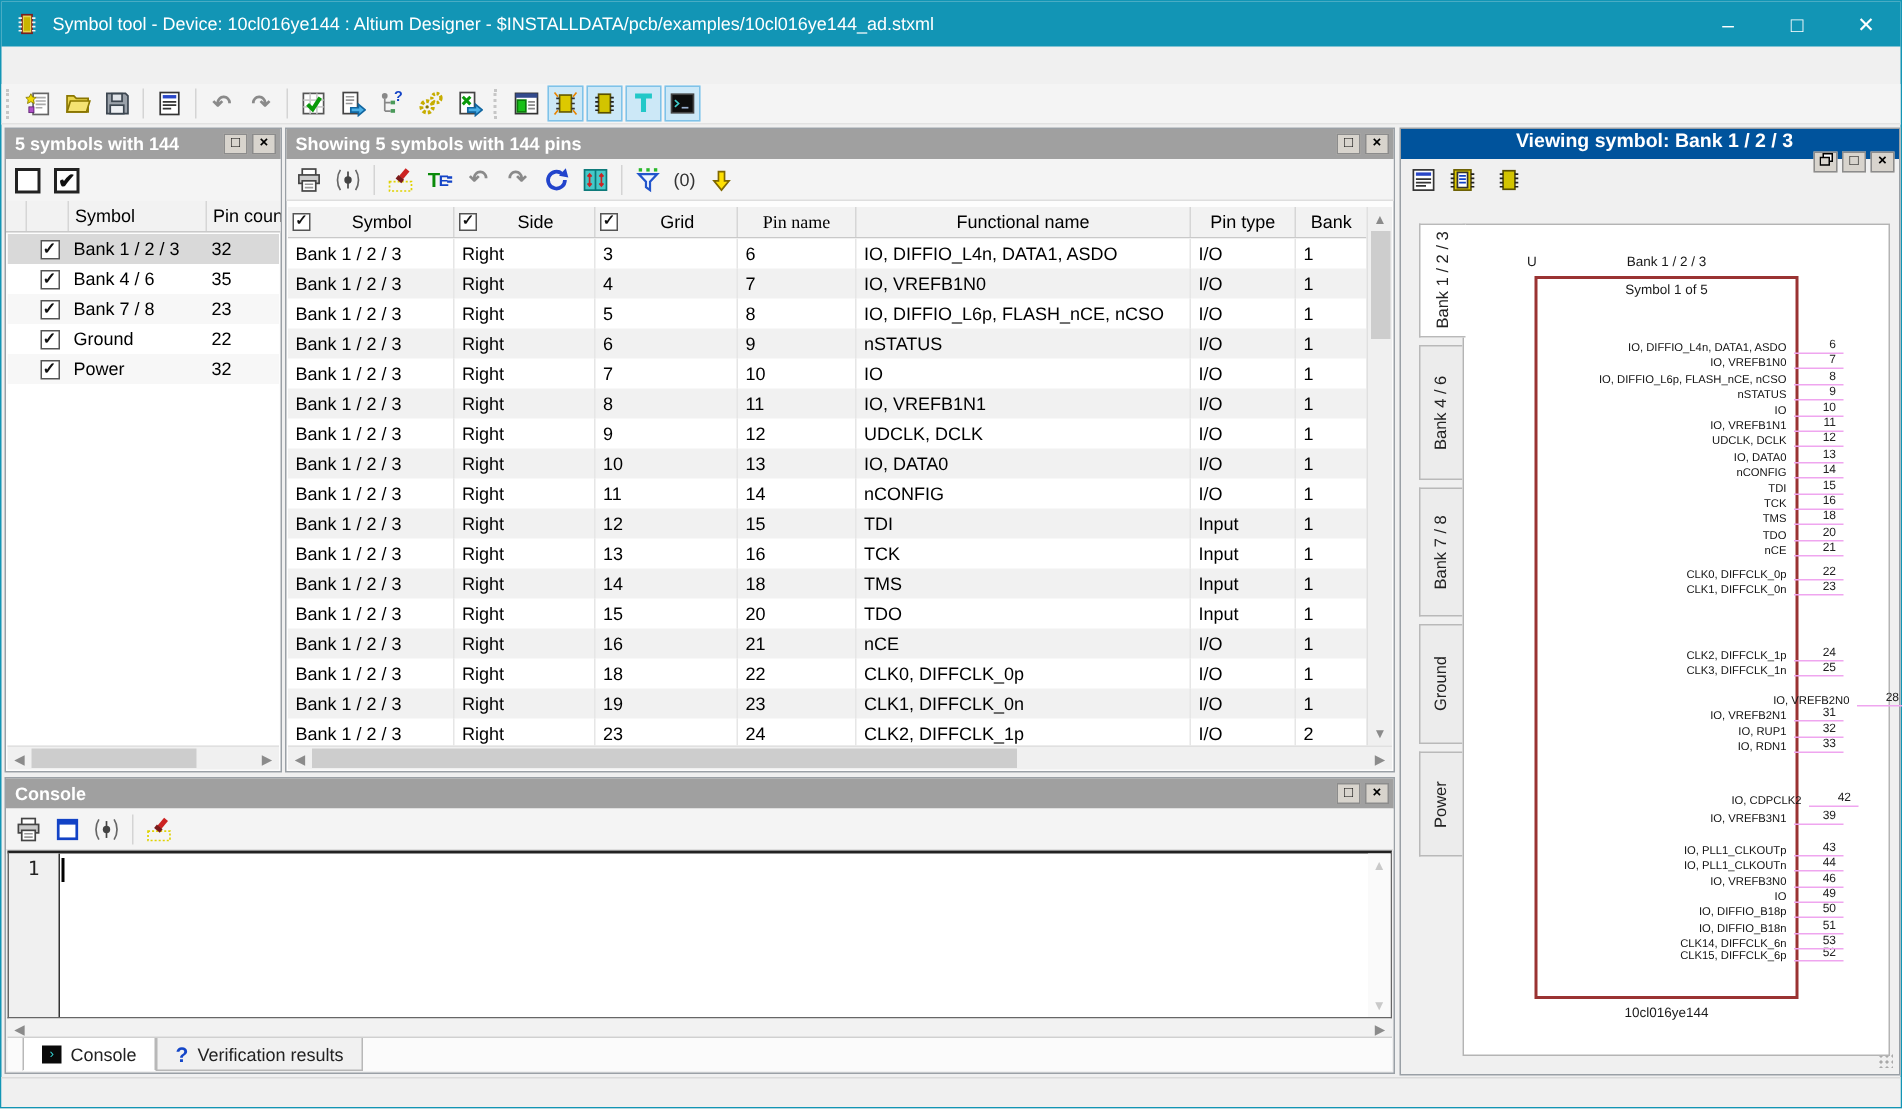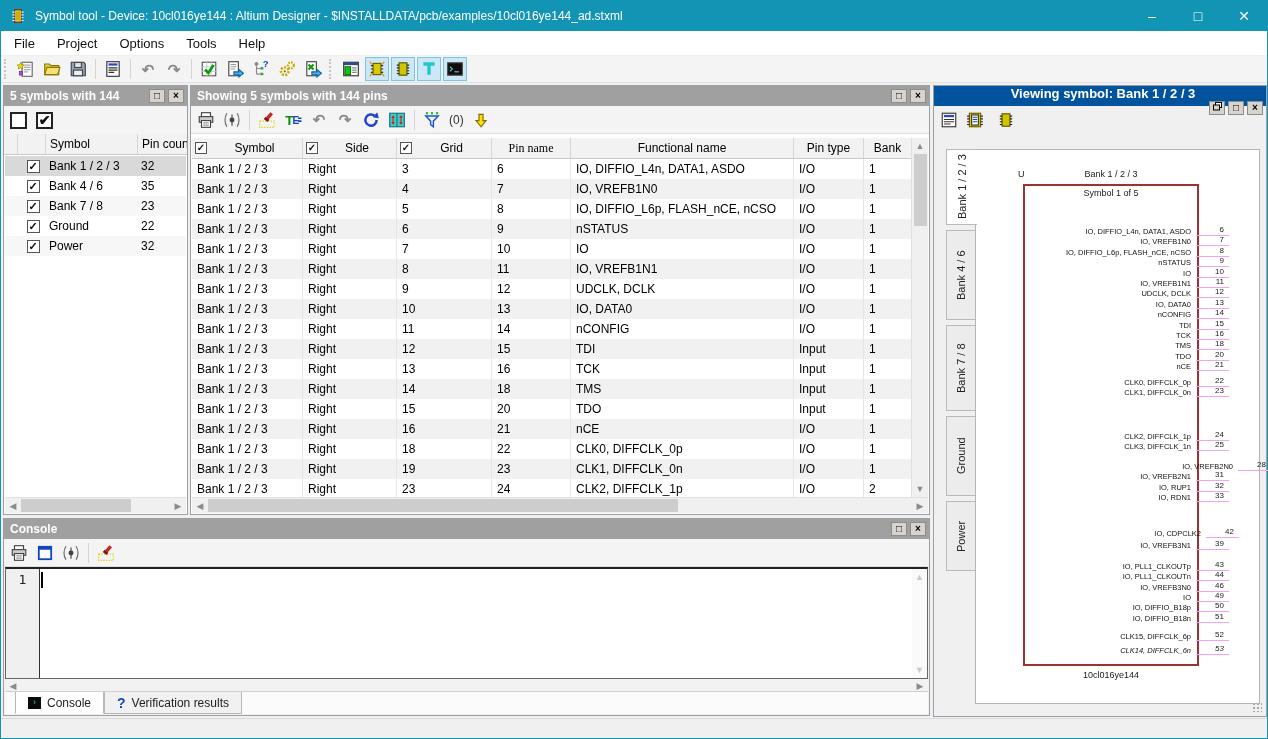--- a/index.html
+++ b/index.html
@@ -144,27 +144,20 @@
       <path d="M3 4.5h2M3 7h2M3 9.5h2M3 12h2M11 4.5h2M11 7h2M11 9.5h2M11 12h2" stroke="#f2f2f2" stroke-width="1"></path>
     </svg>
     <span class="tb-title">Symbol tool - Device: 10cl016ye144 : Altium Designer - $INSTALLDATA/pcb/examples/10cl016ye144_ad.stxml</span>
     <div class="win-controls">
       <div class="win-btn">–</div>
       <div class="win-btn">□</div>
       <div class="win-btn">✕</div>
     </div>
   </div>
 
-  <div class="menubar" id="menubar">
-      <div class="menu-item">File</div>
-      <div class="menu-item">Project</div>
-      <div class="menu-item">Options</div>
-      <div class="menu-item">Tools</div>
-      <div class="menu-item">Help</div>
-    </div>
 
   <div class="toolbar">
     <div class="grip"></div>
     <div class="tbtn">
         <svg viewBox="0 0 16 16">
           <rect x="4.5" y="2" width="9" height="12.5" fill="#fff" stroke="#666"></rect>
           <path d="M6 4.5h6M6 6.5h6M6 8.5h6M6 10.5h4" stroke="#aaa"></path>
           <path d="M3.2 2.2l1 2 2.1.2-1.5 1.4.4 2.2-2-1.1-2 1.1.4-2.2L.1 4.4l2.1-.2z" fill="#f0da00" stroke="#8a7a00" stroke-width="0.5"></path>
           <rect x="2" y="10" width="3" height="3.4" fill="#b050c8" stroke="#5a2070" stroke-width="0.5"></rect>
         </svg>
@@ -871,21 +864,21 @@
           <div class="pin" style="top: 461.8px;">
             <div class="pin-name">IO, DIFFIO_B18n</div>
             <div class="pin-line"></div>
             <div class="pin-num">51</div>
           </div>
           <div class="pin" style="top: 480px;">
             <div class="pin-name">CLK15, DIFFCLK_6p</div>
             <div class="pin-line"></div>
             <div class="pin-num">52</div>
           </div>
-          <div class="pin" style="top: 494px; font-style: italic;">
+          <div class="pin" style="top: 472px;">
             <div class="pin-name">CLK14, DIFFCLK_6n</div>
             <div class="pin-line"></div>
             <div class="pin-num">53</div>
           </div>
         </div>
       <div class="sym-text" id="sym-footer">10cl016ye144</div>
     </div>
     <div class="resize-grip"></div>
   </div>
 

